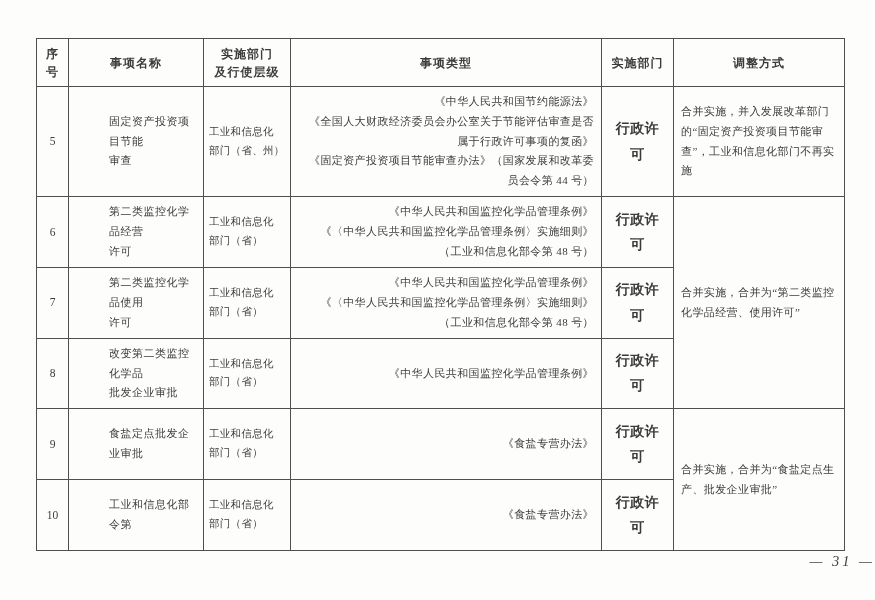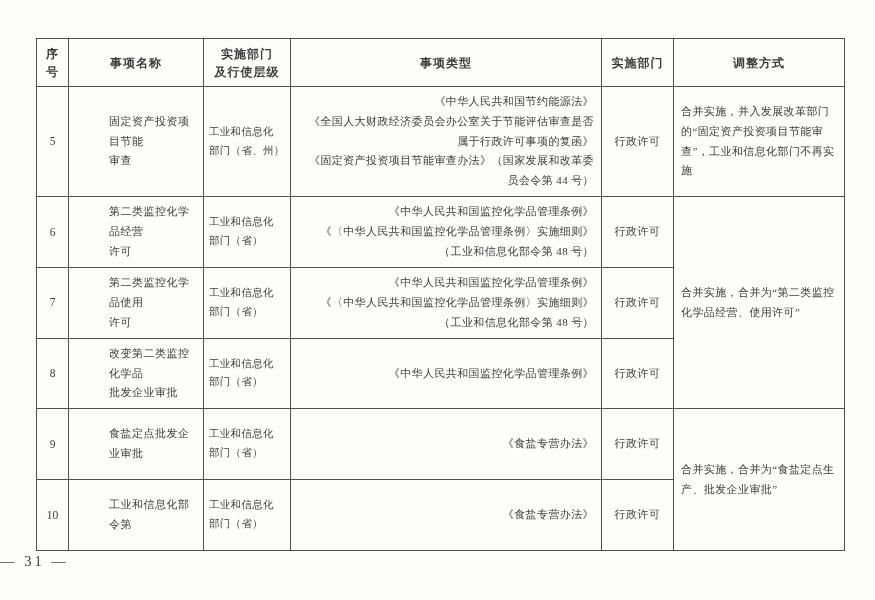--- a/index.html
+++ b/index.html
@@ -33,38 +33,39 @@
     font-weight: bold;
     font-size: 12px;
     text-align: center;
     letter-spacing: 1px;
     line-height: 1.5;
   }
   td.c-no   { text-align: center; font-size: 11.5px; letter-spacing: 0; }
   td.c-name { text-align: left; font-size: 11px; letter-spacing: 0.5px; padding-left: 40px; }
   td.c-dept { text-align: left; font-size: 10.5px; letter-spacing: 0.3px; padding: 16px 5px; }
   td.c-basis{ text-align: right; font-size: 11px; letter-spacing: 0.4px; }
-  td.c-type { text-align: center; font-size: 11px; }
+  td.c-type { text-align: center; font-size: 14px; font-weight: bold; }
   td.c-adj  { text-align: left; font-size: 11px; letter-spacing: 0.4px; margin-left: 24px; }
 
   tr.h-head { height: 48px; }
   tr.h-r5  { height: 110px; }
   tr.h-r6  { height: 68px; }
   tr.h-r7  { height: 70px; }
   tr.h-r8  { height: 62px; }
   tr.h-r9  { height: 62px; }
   tr.h-r10 { height: 62px; }
 
   .page-number {
     position: absolute;
     left: 0; right: 0; top: 553px;
-    text-align: left;
+    text-align: right;
     font-size: 14.5px;
     letter-spacing: 3px;
     color: #3f3f3f;
+    font-style: italic;
   }
 </style>
 </head>
 <body>
 
 <div class="page">
 
   <table class="doc-table">
     <colgroup>
       <col style="width:32px">

